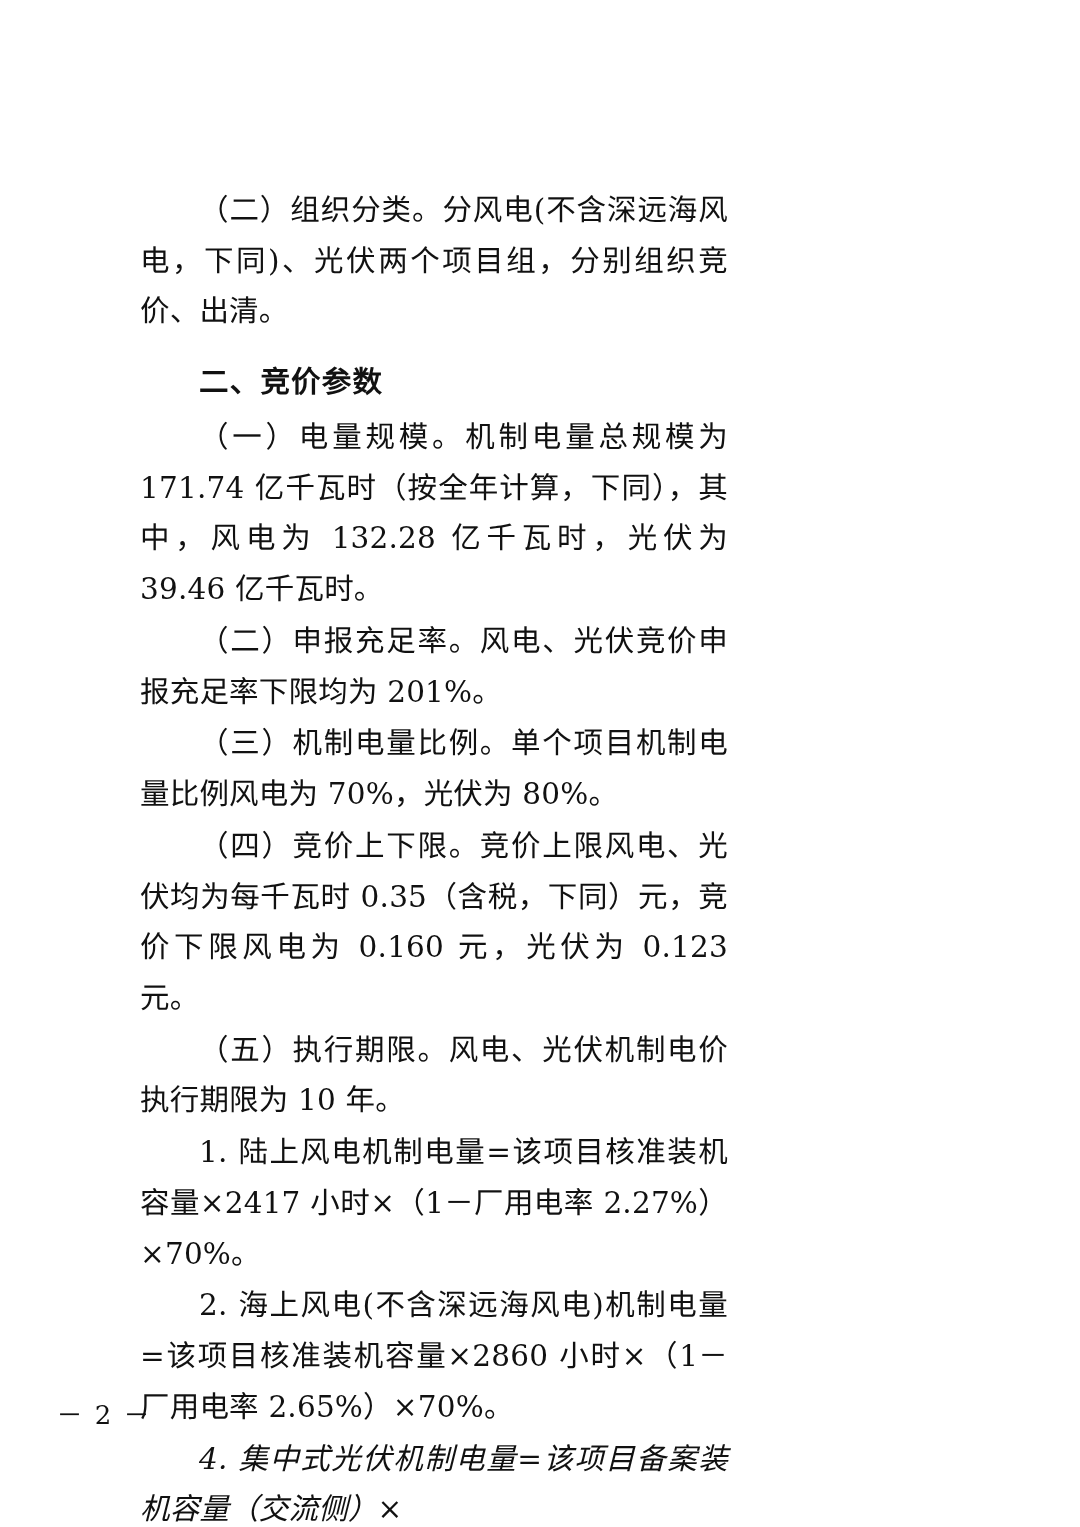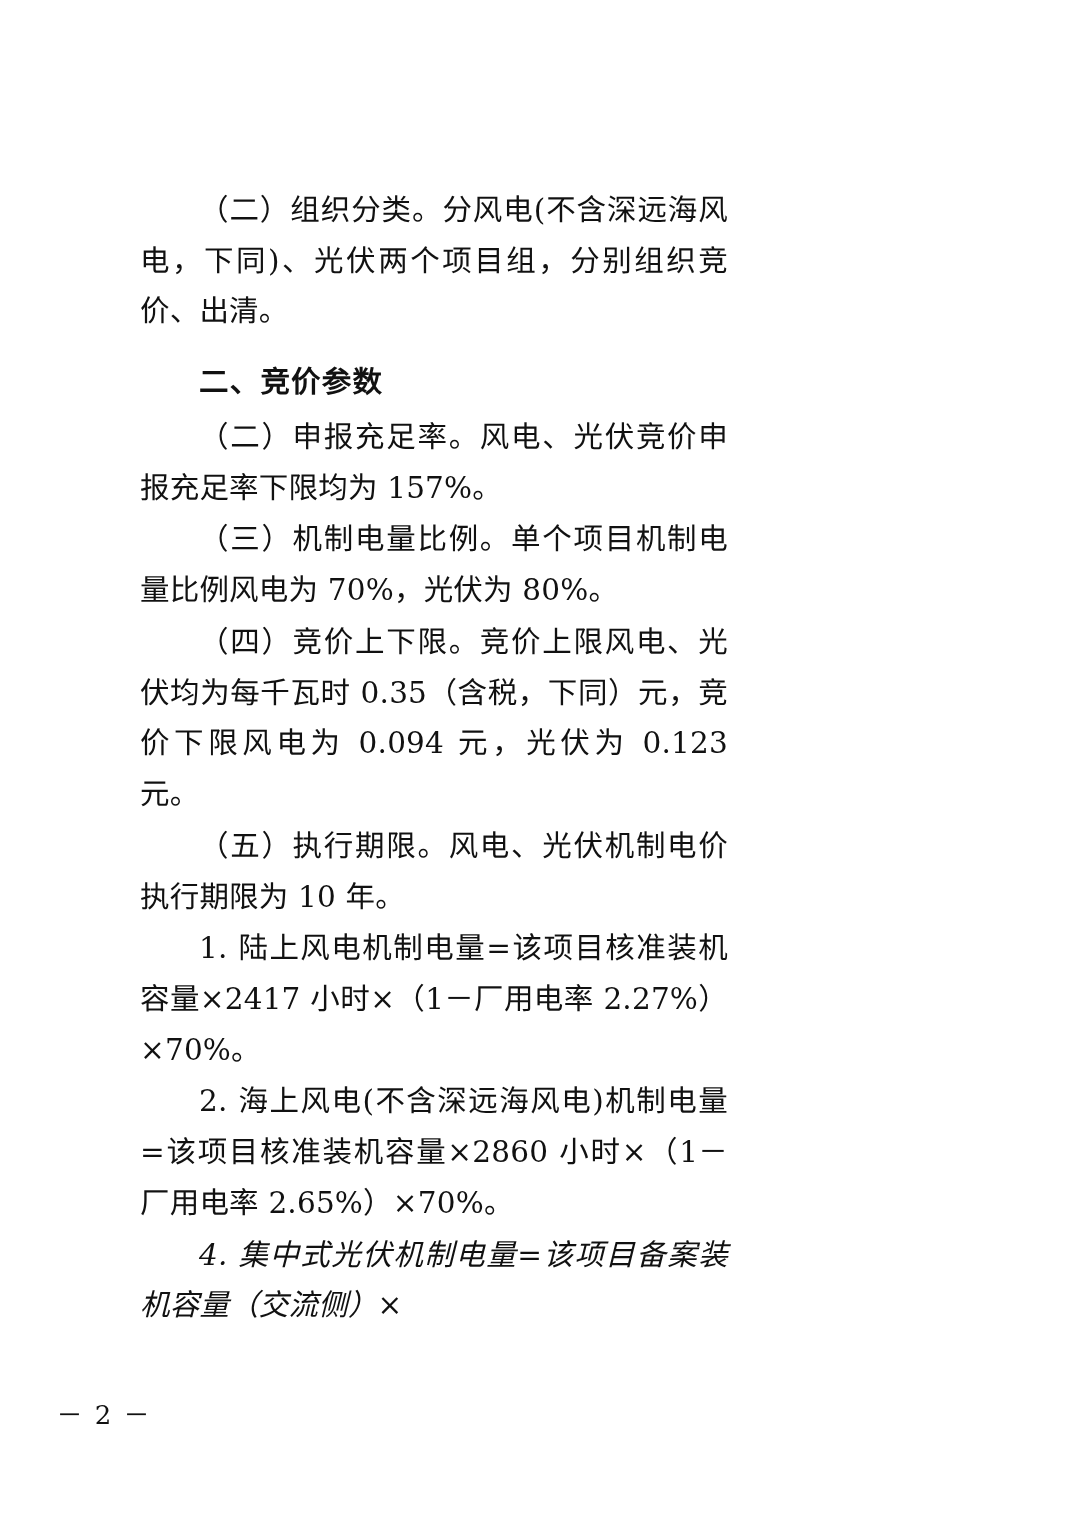--- a/index.html
+++ b/index.html
@@ -64,26 +64,27 @@
 </head>
 <body>
 
 <div class="page">
   <div class="doc-body">
 
     <p class="para">（二）组织分类。分风电(不含深远海风电，下同)、光伏两个项目组，分别组织竞价、出清。</p>
 
     <p class="heading">二、竞价参数</p>
 
+    <p class="para">（一）电量规模。机制电量总规模为 171.74 亿千瓦时（按全年计算，下同），其中，风电为 132.28 亿千瓦时，光伏为 39.46 亿千瓦时。</p>
 
-    <p class="para">（二）申报充足率。风电、光伏竞价申报充足率下限均为 157%。</p>
+    <p class="para">（二）申报充足率。风电、光伏竞价申报充足率下限均为 201%。</p>
 
     <p class="para">（三）机制电量比例。单个项目机制电量比例风电为 70%，光伏为 80%。</p>
 
-    <p class="para">（四）竞价上下限。竞价上限风电、光伏均为每千瓦时 0.35（含税，下同）元，竞价下限风电为 0.094 元，光伏为 0.123 元。</p>
+    <p class="para">（四）竞价上下限。竞价上限风电、光伏均为每千瓦时 0.35（含税，下同）元，竞价下限风电为 0.160 元，光伏为 0.123 元。</p>
 
     <p class="para">（五）执行期限。风电、光伏机制电价执行期限为 10 年。</p>
 
 
     <p class="para">1. 陆上风电机制电量=该项目核准装机容量×2417 小时×（1－厂用电率 2.27%）×70%。</p>
 
     <p class="para">2. 海上风电(不含深远海风电)机制电量=该项目核准装机容量×2860 小时×（1－厂用电率 2.65%）×70%。</p>
 
 
     <p class="para tight">4. 集中式光伏机制电量=该项目备案装机容量（交流侧）×</p>

